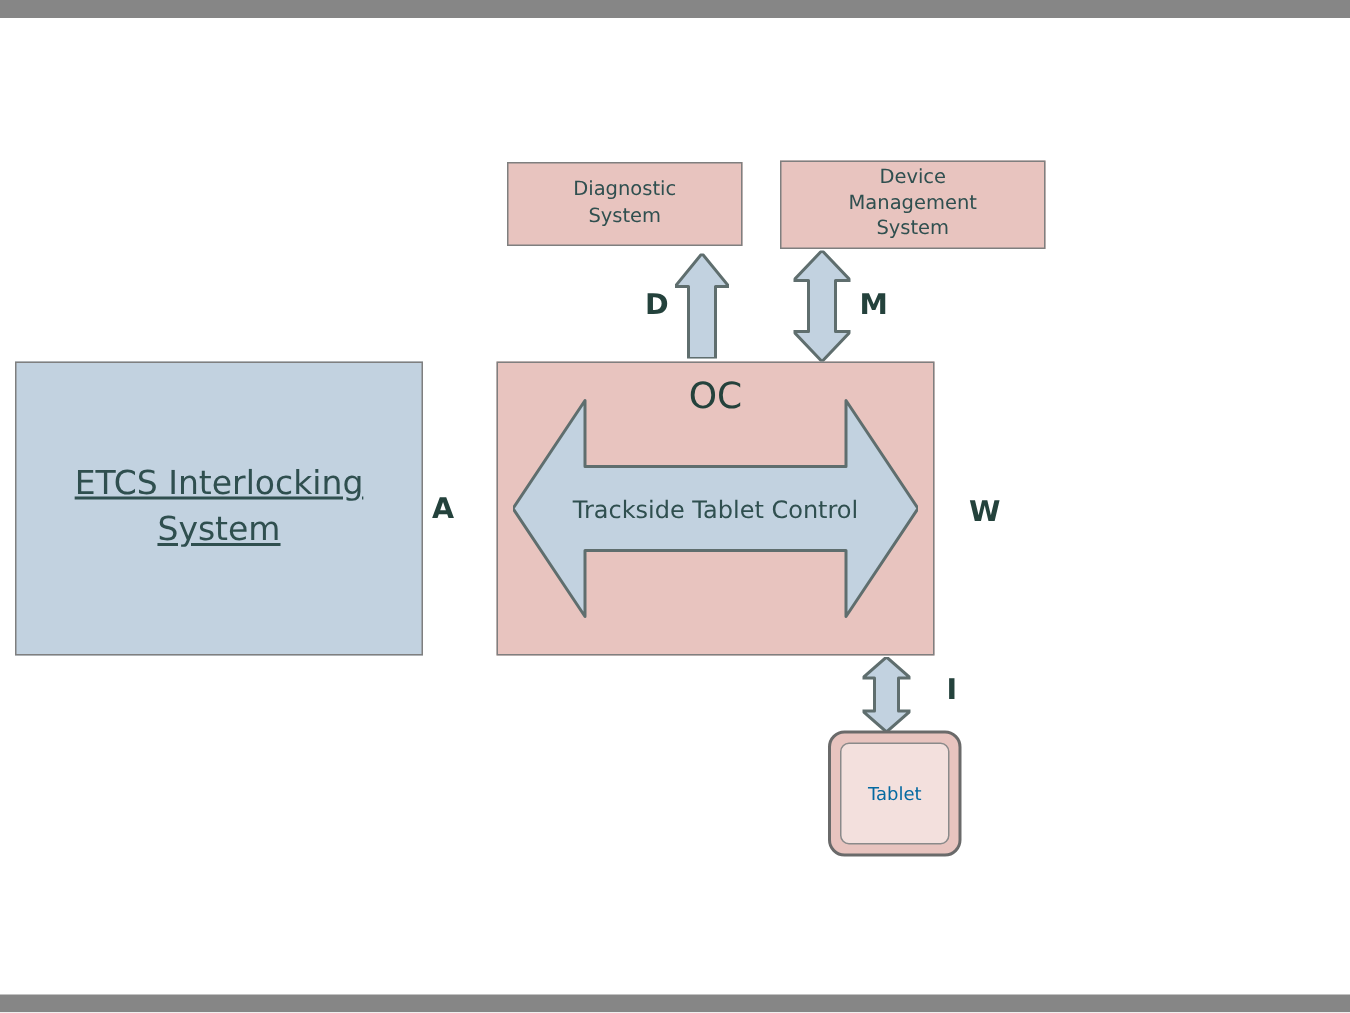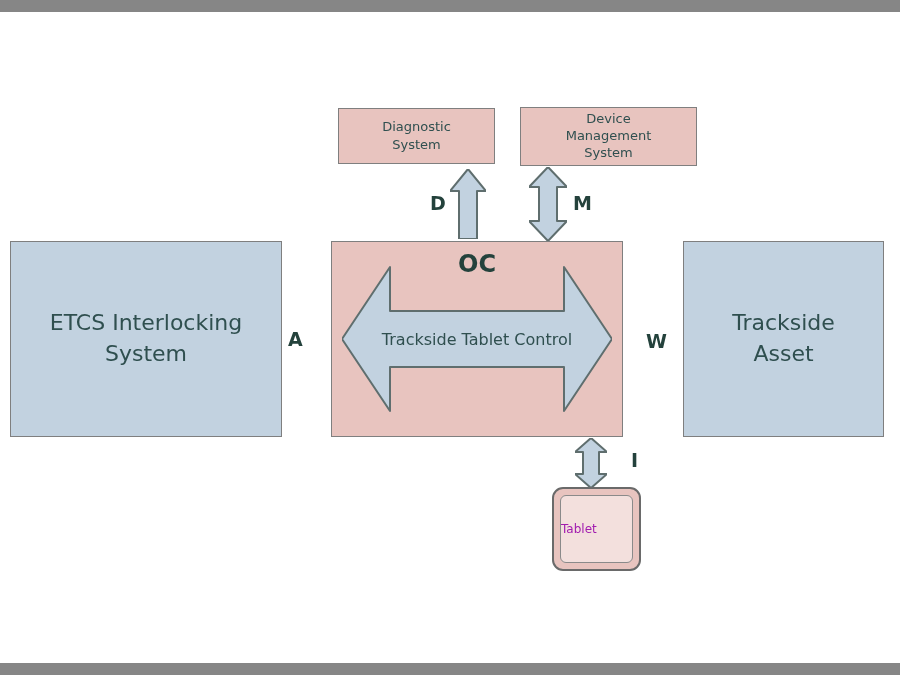--- a/index.html
+++ b/index.html
@@ -30,21 +30,21 @@
     position: absolute;
     box-sizing: border-box;
     border: 1px solid #7f7f7f;
     display: flex;
     align-items: center;
     justify-content: center;
     text-align: center;
     white-space: pre-line;
     color: #2f4f4f;
   }
-  .blue { background: #c2d2e0; }
+  .blue { background: #c2d2e0; text-decoration: underline; }
   .pink { background: #e8c4bf; }
 
   .box-etcs {
     left: 10px; top: 241px; width: 272px; height: 196px;
     font-size: 22px; line-height: 1.4;
   }
   .box-trackside {
     left: 683px; top: 241px; width: 201px; height: 196px;
     font-size: 22px; line-height: 1.4;
   }
@@ -58,21 +58,21 @@
   .box-dms {
     left: 520px; top: 107px; width: 177px; height: 59px;
     font-size: 13px; line-height: 1.3;
   }
 
   .oc-title {
     position: absolute;
     left: 331px; top: 250px; width: 292px;
     text-align: center;
     font-size: 24px;
-    font-weight: bold;
+    font-weight: normal;
     color: #24423c;
   }
 
   .big-arrow-svg {
     position: absolute;
     left: 342px; top: 259px; width: 270px; height: 160px;
   }
   .big-arrow-label {
     position: absolute;
     left: 342px; top: 259px; width: 270px; height: 160px;
@@ -105,44 +105,40 @@
     background: #e8c4bf;
     border: 2px solid #6a6a6a;
     border-radius: 11px;
   }
   .tablet-inner {
     position: absolute;
     left: 6px; top: 6px; right: 6px; bottom: 6px;
     background: #f3e0dd;
     border: 1px solid #8a8a8a;
     border-radius: 6px;
-    display: flex; align-items: center; justify-content: flex-start;
+    display: flex; align-items: center; justify-content: center;
     font-size: 12px;
-    color: #a21caf;
+    color: #0369a1;
   }
 </style>
 </head>
 <body>
 
 <div class="stage">
 
   <div class="letterbox top"></div>
   <div class="letterbox bottom"></div>
 
   <div class="box blue box-etcs">
     <span>ETCS Interlocking
 System</span>
   </div>
 
   <div class="box pink box-center"></div>
 
-  <div class="box blue box-trackside">
-    <span>Trackside
-Asset</span>
-  </div>
 
   <div class="box pink box-diagnostic">
     <span>Diagnostic
 System</span>
   </div>
 
   <div class="box pink box-dms">
     <span>Device
 Management
 System</span>

